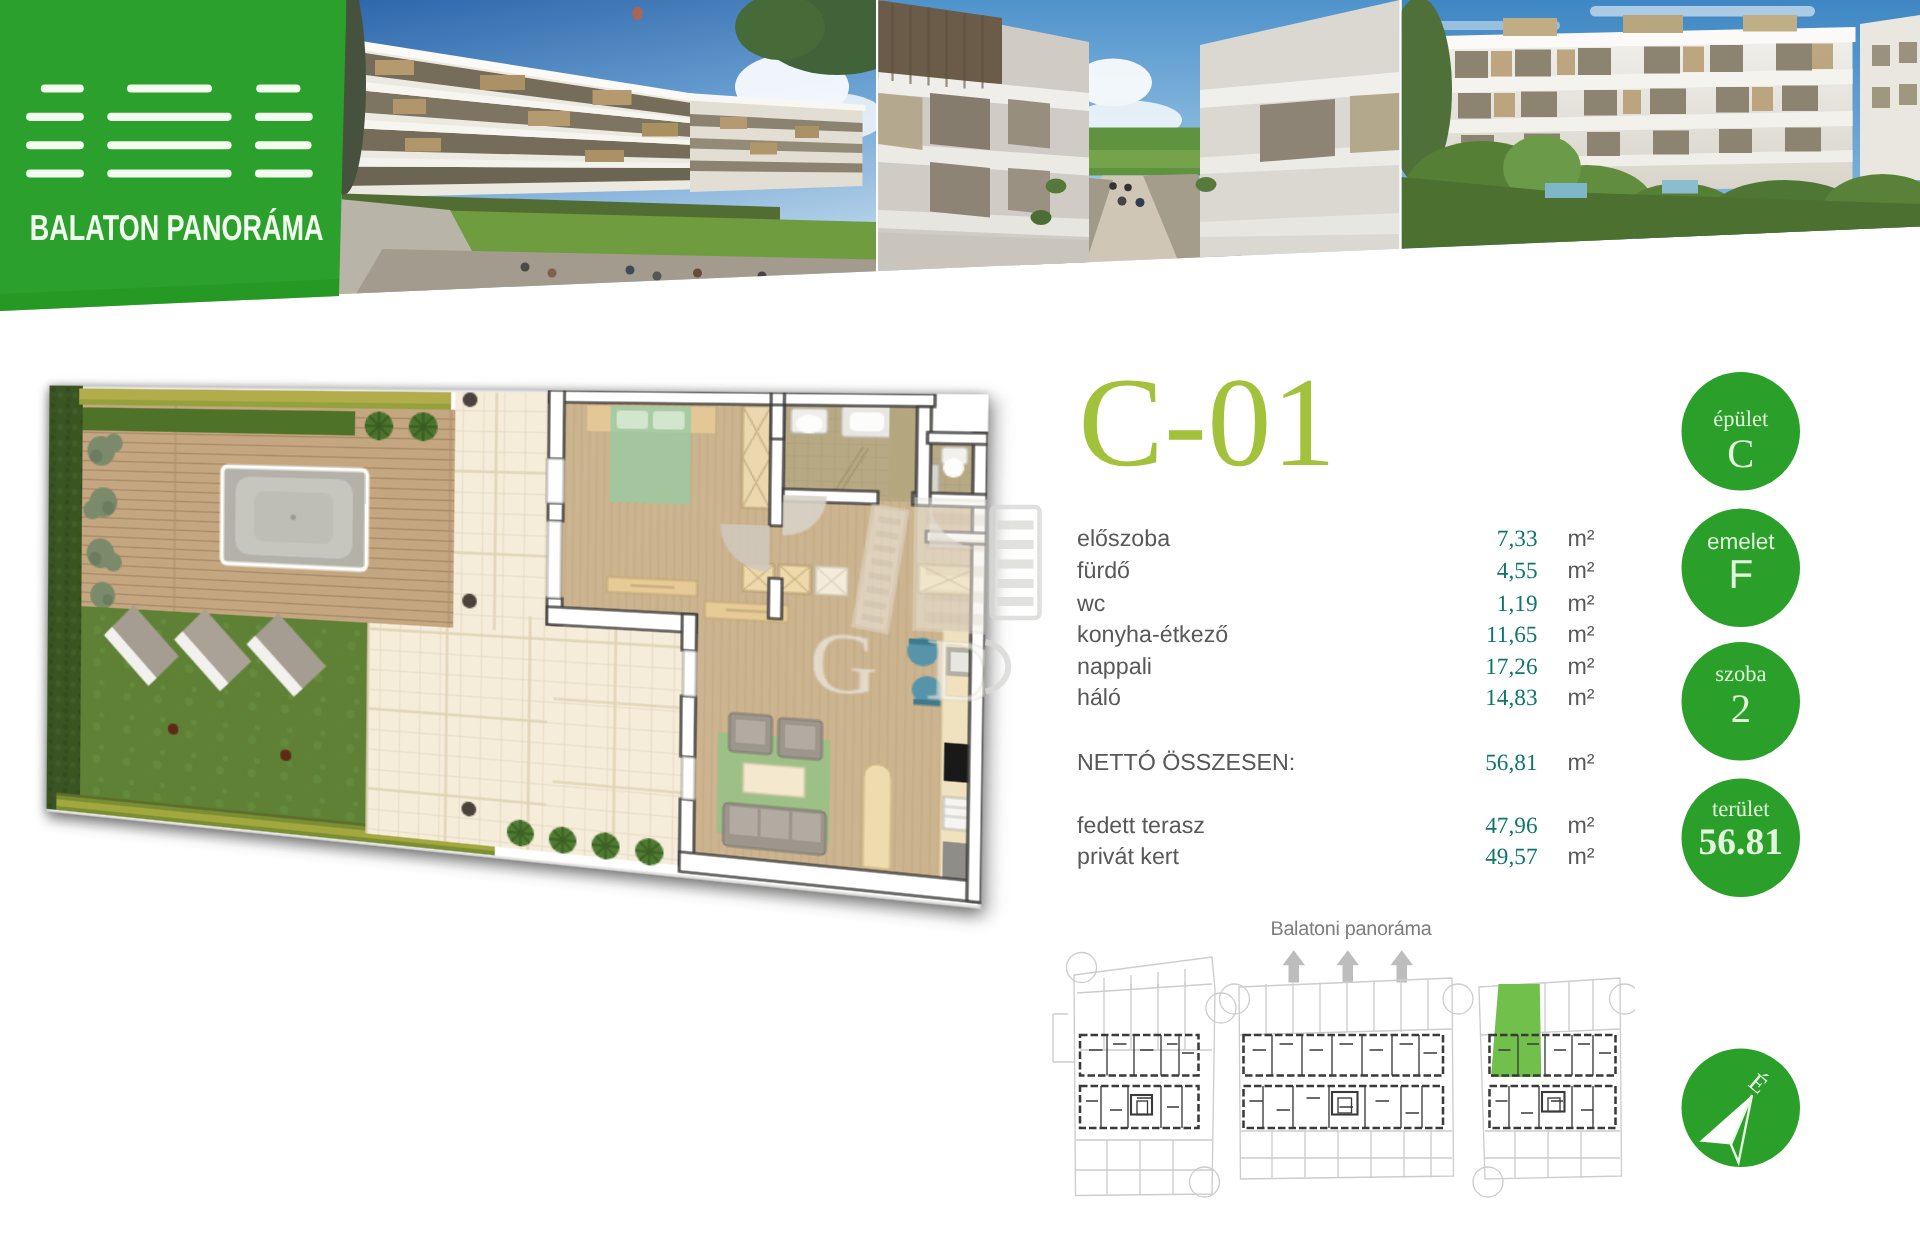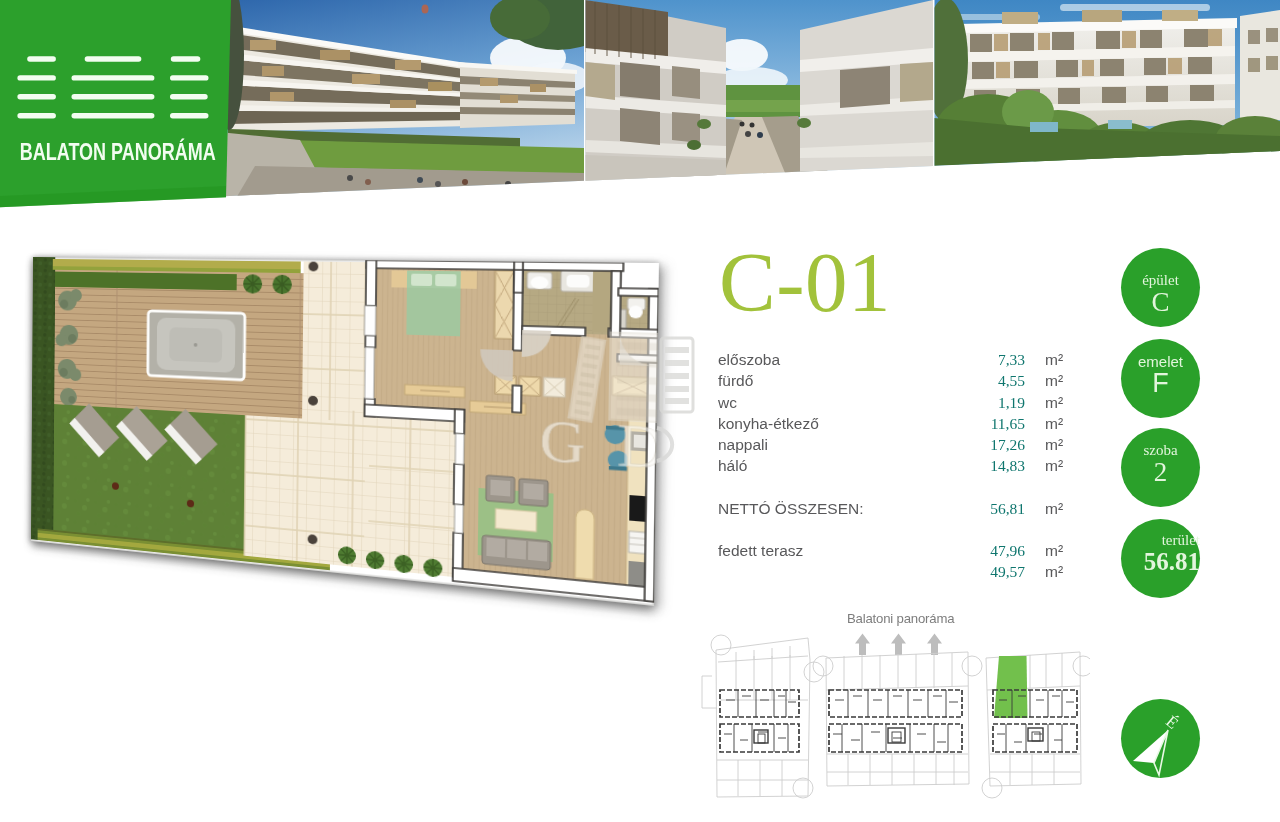--- a/index.html
+++ b/index.html
@@ -518,20 +518,21 @@
   <div>előszoba</div>
       <div>fürdő</div>
       <div>wc</div>
       <div>konyha-étkező</div>
       <div>nappali</div>
       <div>háló</div>
   <div style="height:21px"></div>
   <div>NETTÓ ÖSSZESEN:</div>
   <div style="height:21px"></div>
   <div>fedett terasz</div>
+      <div>privát kert</div>
 </div>
 <div class="abs" style="left:930px;top:349px;width:95px;font-size:15.5px;color:#0f766e;line-height:21.3px;text-align:right;font-family:Liberation Serif, serif;">
   <div>7,33</div>
       <div>4,55</div>
       <div>1,19</div>
       <div>11,65</div>
       <div>17,26</div>
       <div>14,83</div>
   <div style="height:21px"></div>
   <div>56,81</div>
@@ -558,21 +559,21 @@
       <div style="font-size:27px;line-height:26px;">C</div>
 </div>
 <div class="abs" style="left:1121px;top:339px;width:79px;height:79px;border-radius:50%;background:#2aa02a;color:#e2f5dc;text-align:center;font-family:Liberation Sans, sans-serif;">
   <div style="font-size:15px;margin-top:14px;">emelet</div>
       <div style="font-size:27px;line-height:26px;">F</div>
 </div>
 <div class="abs" style="left:1121px;top:428px;width:79px;height:79px;border-radius:50%;background:#2aa02a;color:#e2f5dc;text-align:center;font-family:'Liberation Serif',serif;">
   <div style="font-size:15px;margin-top:14px;">szoba</div>
       <div style="font-size:27px;line-height:26px;">2</div>
 </div>
-<div class="abs" style="left:1121px;top:519px;width:79px;height:79px;border-radius:50%;background:#2aa02a;color:#e2f5dc;text-align:right;font-family:'Liberation Serif',serif;">
+<div class="abs" style="left:1121px;top:519px;width:79px;height:79px;border-radius:50%;background:#2aa02a;color:#e2f5dc;text-align:center;font-family:'Liberation Serif',serif;">
   <div style="font-size:15px;margin-top:13px;">terület</div>
       <div style="font-size:25px;line-height:25px;font-weight:bold;">56.81</div>
 </div>
 
 <div class="abs" style="left:1121px;top:699px;width:79px;height:79px;border-radius:50%;background:#2aa02a;">
 <svg width="79" height="79" viewBox="0 0 79 79">
   <polygon points="47,31 12,62 33,64" fill="#ffffff"></polygon>
   <polygon points="47,31 33,64 38,76" fill="none" stroke="#e8f8e4" stroke-width="1.6"></polygon>
   <text x="46" y="28" font-family="Liberation Serif, serif" font-size="16.5" fill="#ecfbe8" transform="rotate(40 50 23)">É</text>
 </svg>

